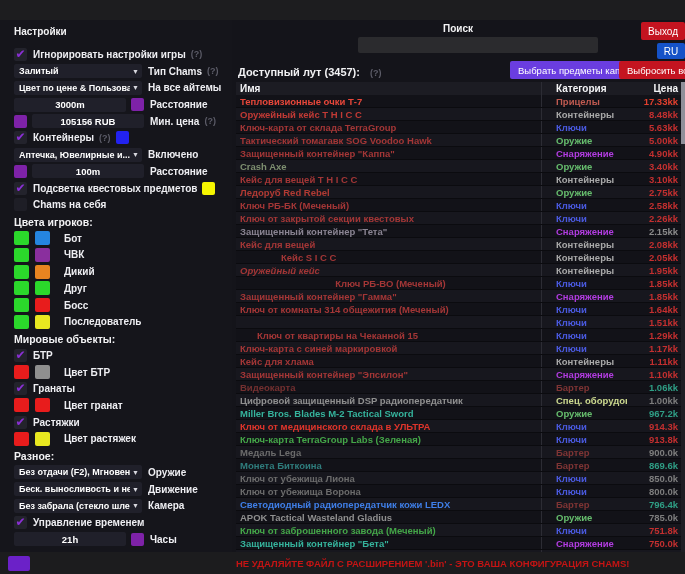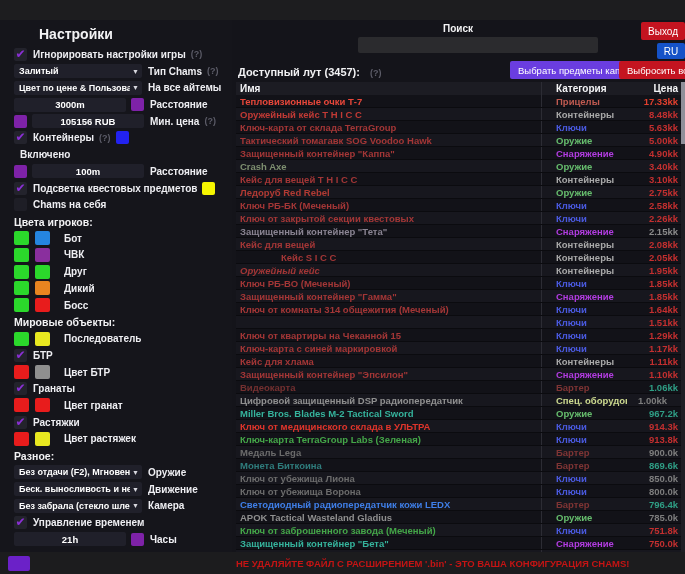--- a/index.html
+++ b/index.html
@@ -1,21 +1,21 @@
 <!DOCTYPE html>
 <html><head>
 <meta charset="utf-8">
 <style>
   html,body{margin:0;padding:0;background:#0e0e12;}
   *{box-sizing:border-box;font-family:"Liberation Sans","DejaVu Sans",sans-serif;}
   .app{position:relative;width:685px;height:574px;background:#14141a;overflow:hidden;font-weight:bold;}
   .topstrip{position:absolute;left:0;top:0;width:685px;height:20px;background:#1d1d1f;}
   
   .left{position:absolute;left:0;top:20px;width:232px;height:532px;background:#15151b;}
-  .left-title{position:absolute;left:14px;top:6px;color:#f2f2f4;font-size:14px;margin-left:25px;}
+  .left-title{position:absolute;left:14px;top:6px;color:#f2f2f4;font-size:10px;}
   .srows{position:absolute;left:14px;top:26px;width:212px;}
   .srow{height:16.73px;display:flex;align-items:center;white-space:nowrap;overflow:hidden;}
   .shead{color:#f2f2f4;font-size:10.5px;}
   .slabel{color:#eeeef2;font-size:10px;margin-left:6px;}
   .shelp{color:#5c5c68;font-size:9px;margin-left:5px;}
   .chk{width:13px;height:13px;border-radius:2px;background:#23232c;flex:0 0 13px;
        display:flex;align-items:center;justify-content:center;color:#8b2fd6;font-size:12px;line-height:13px;}
   .chk.off{background:#1e1e26;color:transparent;}
   .selbox{width:128px;height:14px;background:#20202a;border-radius:2px;display:flex;align-items:center;
           padding:0 3px 0 5px;flex:0 0 128px;}
@@ -96,20 +96,24 @@
           <div class="slabel">Мин. цена</div>
           <div class="shelp">(?)</div>
         </div>
         <div class="srow">
           <div class="chk">✔</div>
           <div class="slabel">Контейнеры</div>
           <div class="shelp">(?)</div>
           <div class="sw" style="background: rgb(34, 34, 240);"></div>
         </div>
         <div class="srow">
+          <div class="selbox">
+            <div class="selval">Аптечка, Ювелирные и...</div>
+            <div class="selarrow">▼</div>
+          </div>
           <div class="slabel">Включено</div>
         </div>
         <div class="srow">
           <div class="sw first" style="background: rgb(126, 34, 168);"></div>
           <div class="inpbox">100m</div>
           <div class="slabel">Расстояние</div>
         </div>
         <div class="srow">
           <div class="chk">✔</div>
           <div class="slabel">Подсветка квестовых предметов</div>
@@ -127,40 +131,40 @@
           <div class="csq" style="background: rgb(37, 133, 224);"></div>
           <div class="slabel cplabel">Бот</div>
         </div>
         <div class="srow">
           <div class="csq" style="background: rgb(43, 216, 43);"></div>
           <div class="csq" style="background: rgb(138, 47, 158);"></div>
           <div class="slabel cplabel">ЧВК</div>
         </div>
         <div class="srow">
           <div class="csq" style="background: rgb(43, 216, 43);"></div>
-          <div class="csq" style="background: rgb(43, 216, 43);"></div>
-          <div class="slabel cplabel">Друг</div>
-        </div>
-        <div class="srow">
-          <div class="csq" style="background: rgb(43, 216, 43);"></div>
           <div class="csq" style="background: rgb(232, 132, 32);"></div>
           <div class="slabel cplabel">Дикий</div>
         </div>
         <div class="srow">
           <div class="csq" style="background: rgb(43, 216, 43);"></div>
+          <div class="csq" style="background: rgb(43, 216, 43);"></div>
+          <div class="slabel cplabel">Друг</div>
+        </div>
+        <div class="srow">
+          <div class="csq" style="background: rgb(43, 216, 43);"></div>
           <div class="csq" style="background: rgb(232, 28, 28);"></div>
           <div class="slabel cplabel">Босс</div>
         </div>
         <div class="srow">
-          <div class="shead">Мировые объекты:</div>
-        </div>
-        <div class="srow">
           <div class="csq" style="background: rgb(43, 216, 43);"></div>
           <div class="csq" style="background: rgb(232, 232, 32);"></div>
           <div class="slabel cplabel">Последователь</div>
+        </div>
+        <div class="srow">
+          <div class="shead">Мировые объекты:</div>
         </div>
         <div class="srow">
           <div class="chk">✔</div>
           <div class="slabel">БТР</div>
         </div>
         <div class="srow">
           <div class="csq" style="background: rgb(232, 28, 28);"></div>
           <div class="csq" style="background: rgb(143, 143, 143);"></div>
           <div class="slabel cplabel">Цвет БТР</div>
         </div>
@@ -300,41 +304,41 @@
           <div class="c-name" style="color: rgb(163, 54, 54); margin-left: 41px;">Кейс S I C C</div>
           <div class="c-cat" style="color: rgb(168, 168, 168);">Контейнеры</div>
           <div class="c-price" style="color: rgb(195, 47, 47);">2.05kk</div>
         </div>
         <div class="trow">
           <div class="c-name" style="color: rgb(163, 54, 54); font-style: italic;">Оружейный кейс</div>
           <div class="c-cat" style="color: rgb(168, 168, 168);">Контейнеры</div>
           <div class="c-price" style="color: rgb(195, 47, 47);">1.95kk</div>
         </div>
         <div class="trow">
-          <div class="c-name" style="color: rgb(163, 54, 54);">Ключ РБ-ВО (Меченый)</div>
+          <div class="c-name" style="color: rgb(163, 54, 54); text-align: center;">Ключ РБ-ВО (Меченый)</div>
           <div class="c-cat" style="color: rgb(74, 90, 224);">Ключи</div>
           <div class="c-price" style="color: rgb(195, 47, 47);">1.85kk</div>
         </div>
         <div class="trow">
           <div class="c-name" style="color: rgb(163, 54, 54);">Защищенный контейнер "Гамма"</div>
           <div class="c-cat" style="color: rgb(177, 60, 224);">Снаряжение</div>
           <div class="c-price" style="color: rgb(195, 47, 47);">1.85kk</div>
         </div>
         <div class="trow">
           <div class="c-name" style="color: rgb(163, 54, 54);">Ключ от комнаты 314 общежития (Меченый)</div>
           <div class="c-cat" style="color: rgb(74, 90, 224);">Ключи</div>
           <div class="c-price" style="color: rgb(195, 47, 47);">1.64kk</div>
         </div>
         <div class="trow">
           <div class="c-name" style="color: rgb(163, 54, 54); margin-top: 24px;">Ключ от наружной двери Kiba Arms</div>
           <div class="c-cat" style="color: rgb(74, 90, 224);">Ключи</div>
           <div class="c-price" style="color: rgb(195, 47, 47);">1.51kk</div>
         </div>
         <div class="trow">
-          <div class="c-name" style="color: rgb(163, 54, 54);">Ключ от квартиры на Чеканной 15</div>
+          <div class="c-name" style="color: rgb(163, 54, 54); margin-left: 17px;">Ключ от квартиры на Чеканной 15</div>
           <div class="c-cat" style="color: rgb(74, 90, 224);">Ключи</div>
           <div class="c-price" style="color: rgb(195, 47, 47);">1.29kk</div>
         </div>
         <div class="trow">
           <div class="c-name" style="color: rgb(163, 54, 54);">Ключ-карта с синей маркировкой</div>
           <div class="c-cat" style="color: rgb(74, 90, 224);">Ключи</div>
           <div class="c-price" style="color: rgb(195, 47, 47);">1.17kk</div>
         </div>
         <div class="trow">
           <div class="c-name" style="color: rgb(163, 54, 54);">Кейс для хлама</div>
@@ -347,21 +351,21 @@
           <div class="c-price" style="color: rgb(195, 47, 47);">1.10kk</div>
         </div>
         <div class="trow">
           <div class="c-name" style="color: rgb(116, 48, 48);">Видеокарта</div>
           <div class="c-cat" style="color: rgb(126, 52, 52);">Бартер</div>
           <div class="c-price" style="color: rgb(47, 158, 133);">1.06kk</div>
         </div>
         <div class="trow">
           <div class="c-name" style="color: rgb(143, 143, 143);">Цифровой защищенный DSP радиопередатчик</div>
           <div class="c-cat" style="color: rgb(204, 217, 143);">Спец. оборудование</div>
-          <div class="c-price" style="color: rgb(125, 125, 125); text-align: center;">1.00kk</div>
+          <div class="c-price" style="color: rgb(125, 125, 125);">1.00kk</div>
         </div>
         <div class="trow">
           <div class="c-name" style="color: rgb(53, 179, 156);">Miller Bros. Blades M-2 Tactical Sword</div>
           <div class="c-cat" style="color: rgb(102, 189, 109);">Оружие</div>
           <div class="c-price" style="color: rgb(47, 158, 133);">967.2k</div>
         </div>
         <div class="trow">
           <div class="c-name" style="color: rgb(224, 53, 43);">Ключ от медицинского склада в УЛЬТРА</div>
           <div class="c-cat" style="color: rgb(74, 90, 224);">Ключи</div>
           <div class="c-price" style="color: rgb(195, 47, 47);">914.3k</div>

